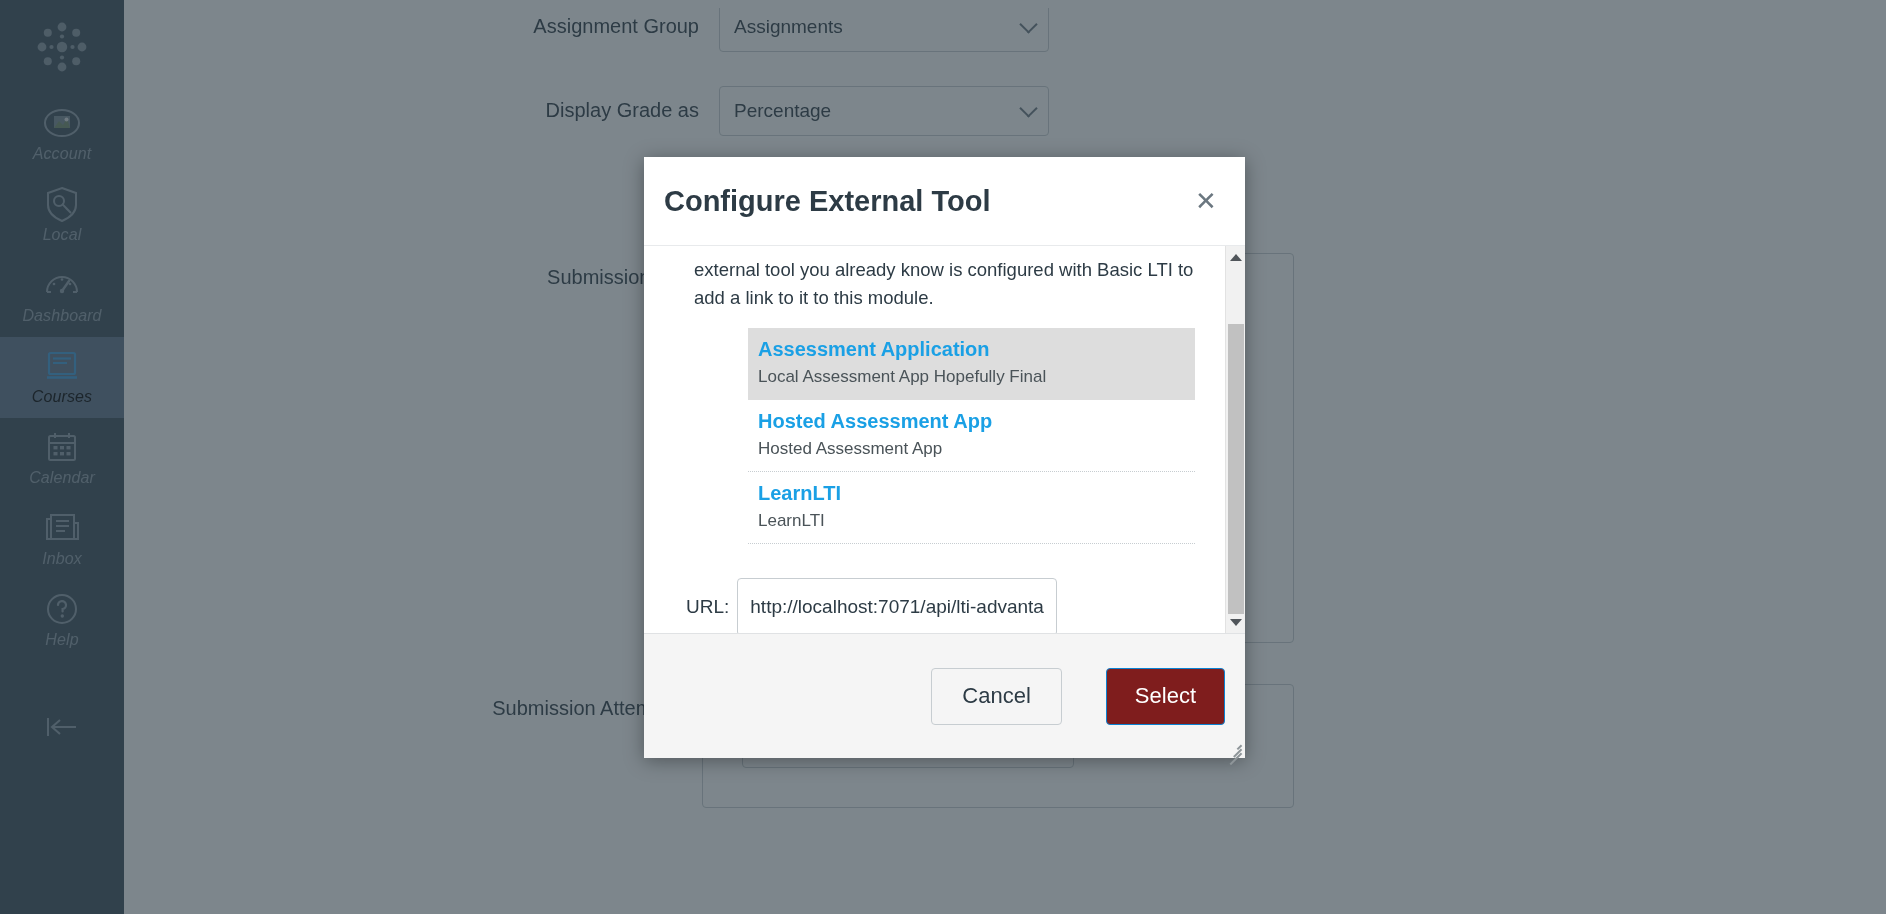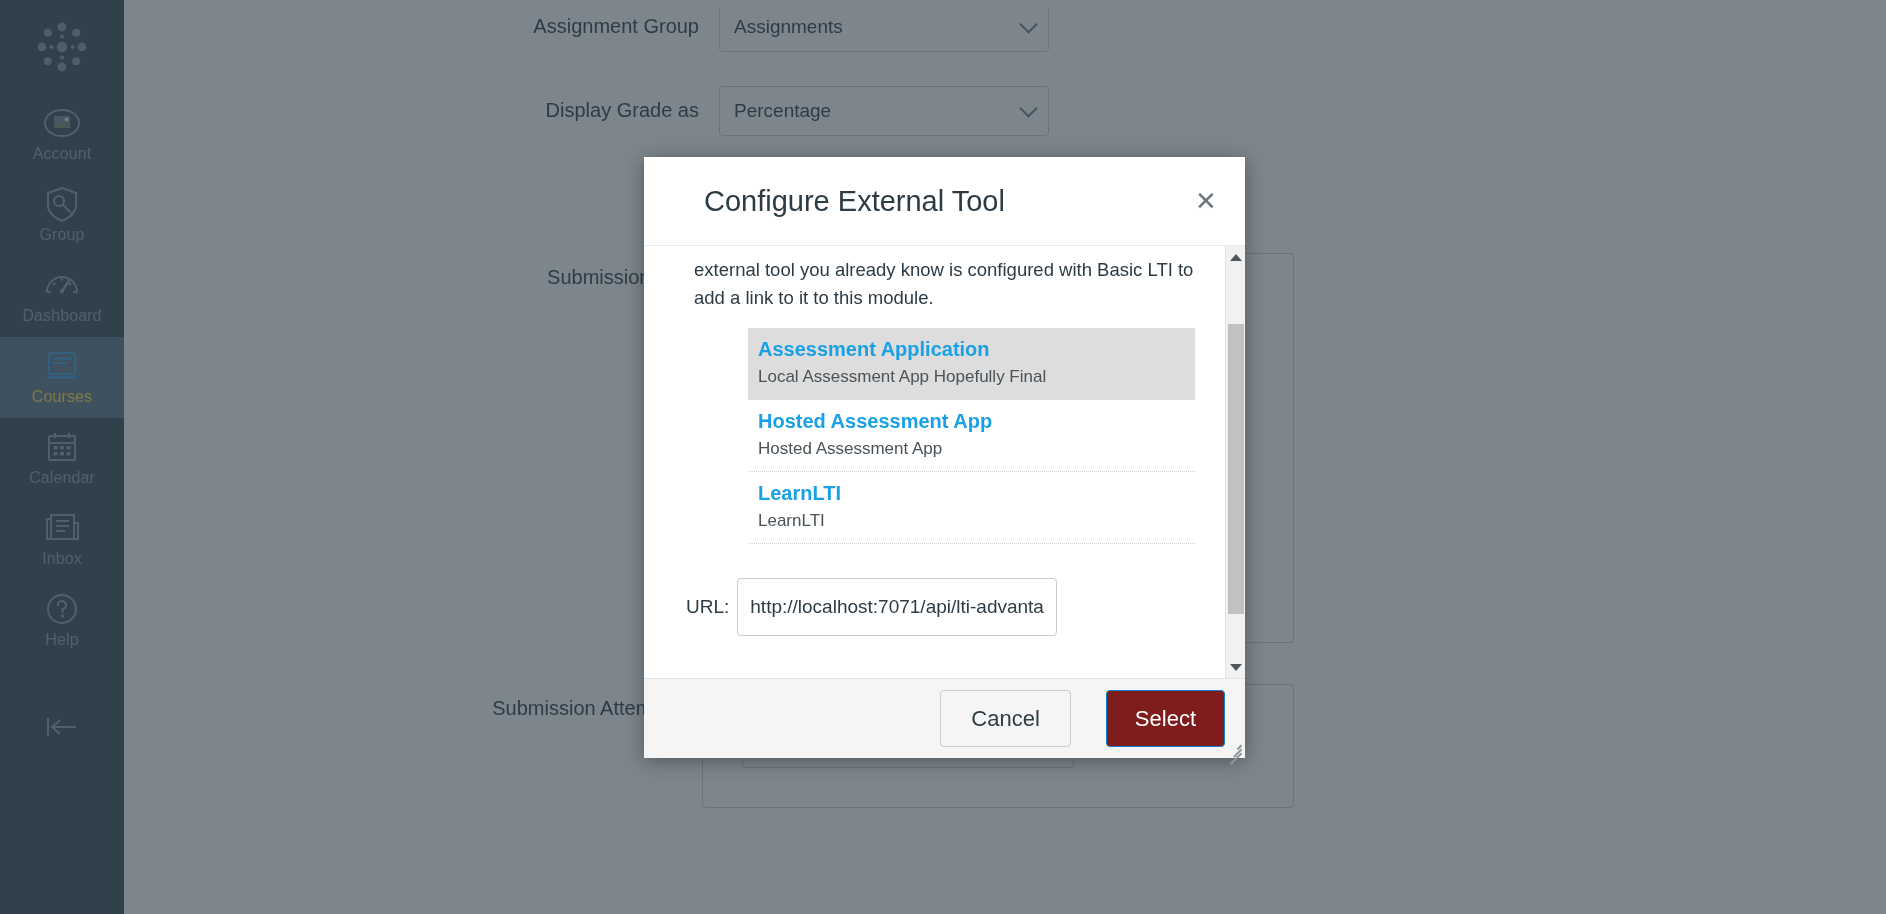--- a/index.html
+++ b/index.html
@@ -20,31 +20,32 @@
     padding-top: 16px;
     z-index: 5;
   }
   .nav-logo { width: 62px; height: 62px; margin-bottom: 16px; opacity: .92; }
   .nav-item {
     width: 124px;
     padding: 10px 0 12px 0;
     display: flex; flex-direction: column; align-items: center;
     cursor: pointer;
     text-decoration: none;
+    font-style: italic;
   }
   .nav-item .ni-icon { width: 38px; height: 38px; display:block; }
   .nav-item .ni-label {
     margin-top: 2px;
     font-size: 16px;
     line-height: 19px;
     color: #8A9AA6;
     letter-spacing: .1px;
   }
   .nav-item.active { background: #5C7189; }
-  .nav-item.active .ni-label { color: #fde047; }
+  .nav-item.active .ni-label { color: #000000; }
   .nav-collapse {
     margin-top: 36px;
     width: 124px; height: 60px;
     display: flex; align-items: center; justify-content: center;
     cursor: pointer;
   }
 
   
   #page {
     position: absolute; left: 124px; top: 8px;
@@ -105,23 +106,22 @@
     display: flex; flex-direction: column;
   }
   .modal-header {
     height: 88px;
     display: flex; align-items: center;
     padding: 0 26px 0 20px;
     flex: 0 0 auto;
     position: relative;
   }
   .modal-title {
-    font-size: 29px; color: #2D3B45; font-weight: 400;
+    font-size: 29px; color: #2D3B45; font-weight: 700;
     line-height: 34px;
-    margin-left: 40px;
   }
   .modal-close {
     position: absolute; right: 24px; top: 50%;
     transform: translateY(-50%);
     width: 30px; height: 30px;
     display: flex; align-items: center; justify-content: center;
     font-size: 26px; color: #6B7780;
     background: none; border: none; cursor: pointer;
     font-family: "Liberation Sans", sans-serif;
     line-height: 1;
@@ -219,26 +219,27 @@
     position: absolute;
     left: 2px; width: 16px;
     top: 78px; height: 290px;
     background: #C1C1C1;
     cursor: grab;
   }
 
   
   .modal-footer {
     flex: 0 0 auto;
-    height: 80px;
+    height: 125px;
     background: #F5F5F5;
     border-top: 1px solid #E0E2E4;
     display: flex; align-items: center; justify-content: flex-end;
     padding: 0 20px 0 0;
     position: relative;
+    gap: 9px;
   }
   .btn {
     font-family: "Liberation Sans", sans-serif;
     font-size: 22px;
     border-radius: 4px;
     cursor: pointer;
     line-height: 1;
   }
   .btn-cancel {
     height: 57px; padding: 0 30px;
@@ -311,21 +312,21 @@
     </a>
 
     <a class="nav-item" href="#">
       <span class="ni-icon">
         <svg viewBox="0 0 38 38" width="38" height="38" aria-hidden="true">
           <path d="M19 3 L33 8 V20 C33 28 26 33 19 36 C12 33 5 28 5 20 V8 Z" fill="none" stroke="#8A9AA6" stroke-width="2"></path>
           <circle cx="16" cy="16" r="5" fill="none" stroke="#8A9AA6" stroke-width="2"></circle>
           <path d="M19.6 19.4 L26 26 M23 23 l2.5 2.5 M25.5 25.5 l2 2" stroke="#8A9AA6" stroke-width="2" fill="none" stroke-linecap="round"></path>
         </svg>
       </span>
-      <span class="ni-label">Group</span>
+      <span class="ni-label">Local</span>
     </a>
 
     <a class="nav-item" href="#">
       <span class="ni-icon">
         <svg viewBox="0 0 38 38" width="38" height="38" aria-hidden="true">
           <path d="M4 26 A15 15 0 0 1 34 26" fill="none" stroke="#8A9AA6" stroke-width="2"></path>
           <path d="M4 26 L8 26 M34 26 L30 26" stroke="#8A9AA6" stroke-width="2"></path>
           <path d="M19 25 L26 15" stroke="#8A9AA6" stroke-width="2.4" stroke-linecap="round"></path>
           <circle cx="19" cy="25" r="2.2" fill="#8A9AA6"></circle>
           <circle cx="11" cy="18" r="1.3" fill="#8A9AA6"></circle>

